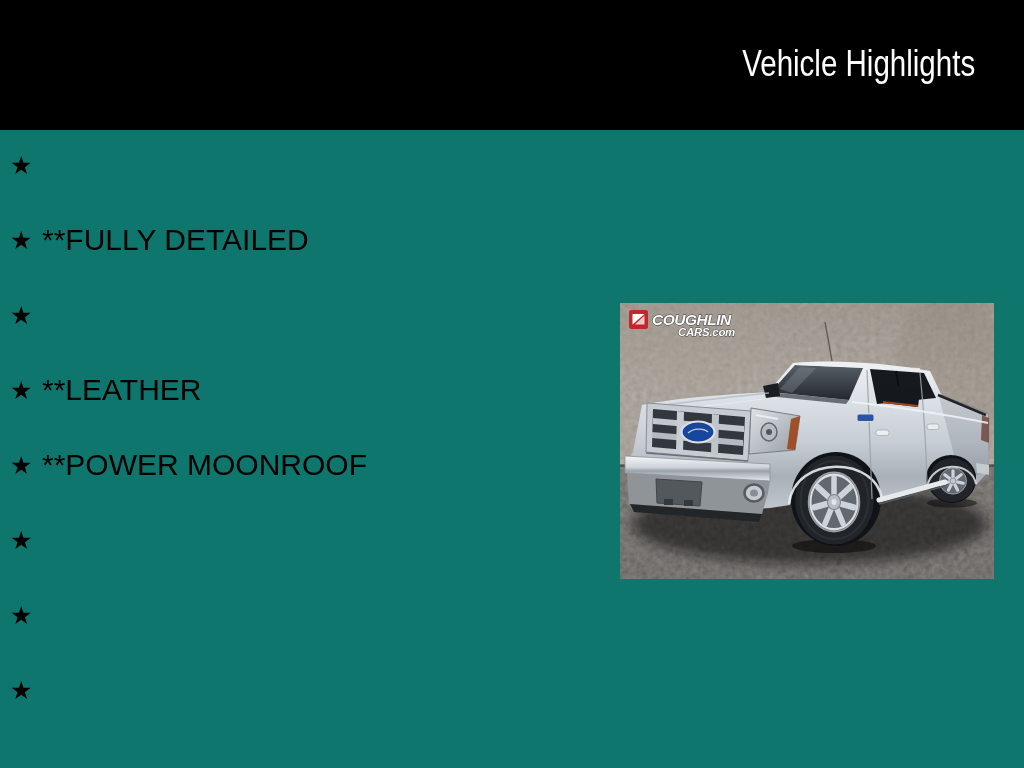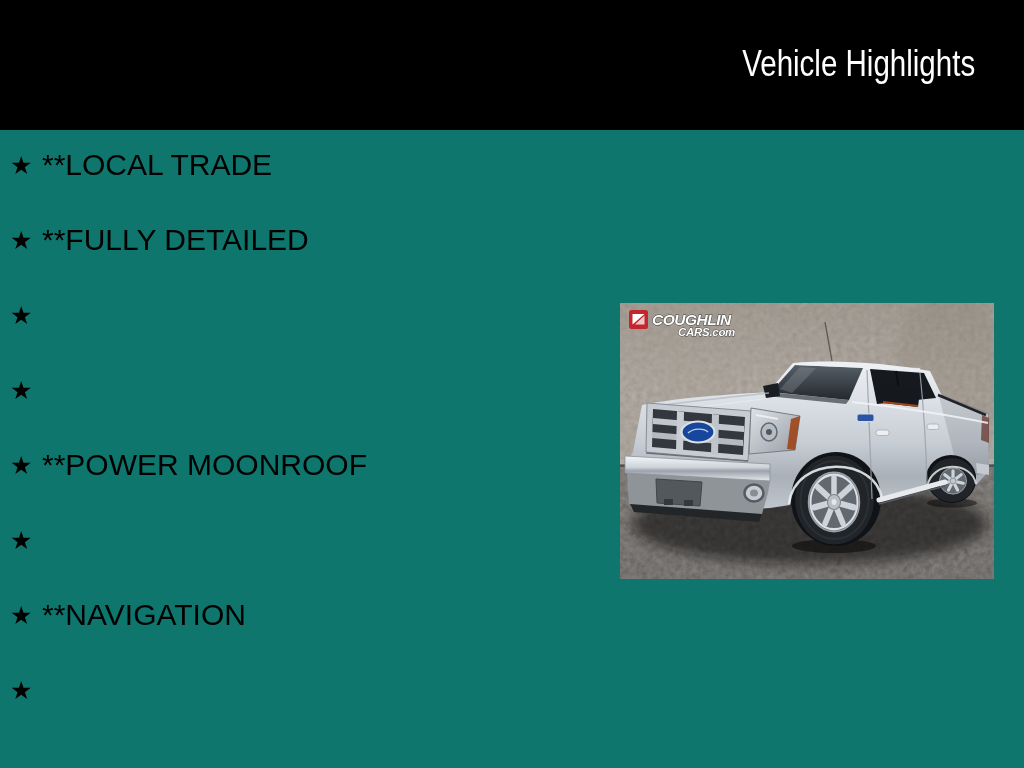--- a/index.html
+++ b/index.html
@@ -23,42 +23,41 @@
 
 <div class="slide">
 
   <div class="header">
     <div class="header-title">Vehicle Highlights</div>
   </div>
 
   <ul class="features">
     <li>
       <span class="star">★</span>
-      <span class="ftext">**LOCAL TRADE</span>
       </li>
     <li>
       <span class="star">★</span>
       <span class="ftext">**FULLY DETAILED</span>
       </li>
     <li>
       <span class="star">★</span>
       </li>
     <li>
       <span class="star">★</span>
+      <span class="ftext">**LEATHER</span>
       </li>
     <li>
       <span class="star">★</span>
       <span class="ftext">**POWER MOONROOF</span>
       </li>
     <li>
       <span class="star">★</span>
       </li>
     <li>
       <span class="star">★</span>
-      <span class="ftext">**NAVIGATION</span>
       </li>
     <li>
       <span class="star">★</span>
       </li>
   </ul>
 
   <div class="photo">
     <svg width="374" height="276" viewBox="0 0 374 276">
       <defs>
         <filter id="grain" x="-5%" y="-5%" width="110%" height="110%">

